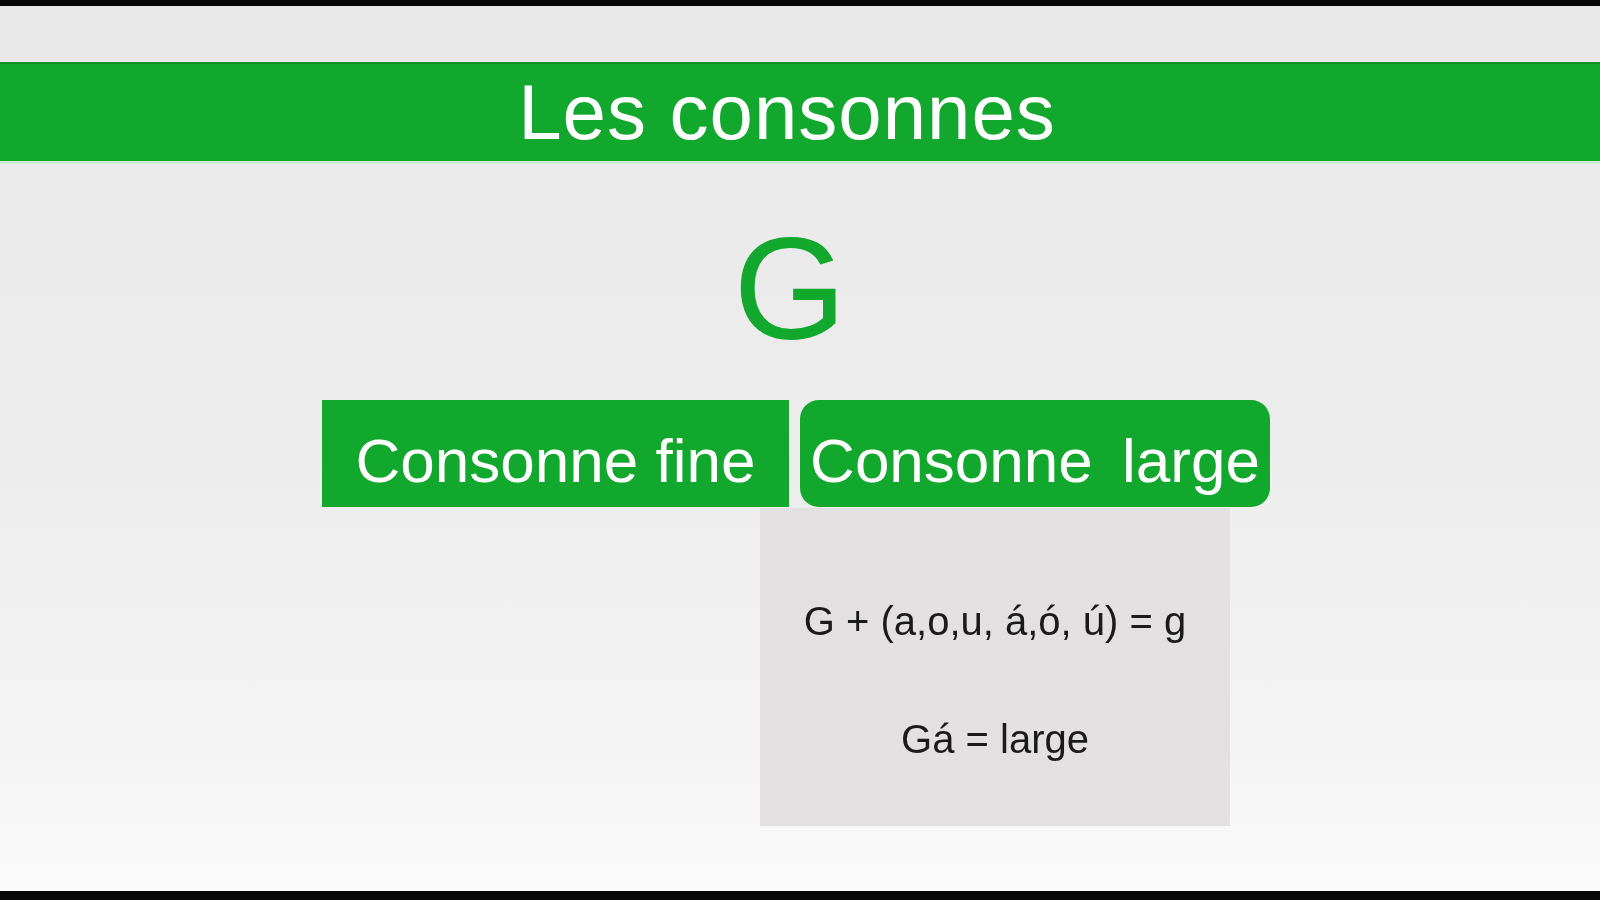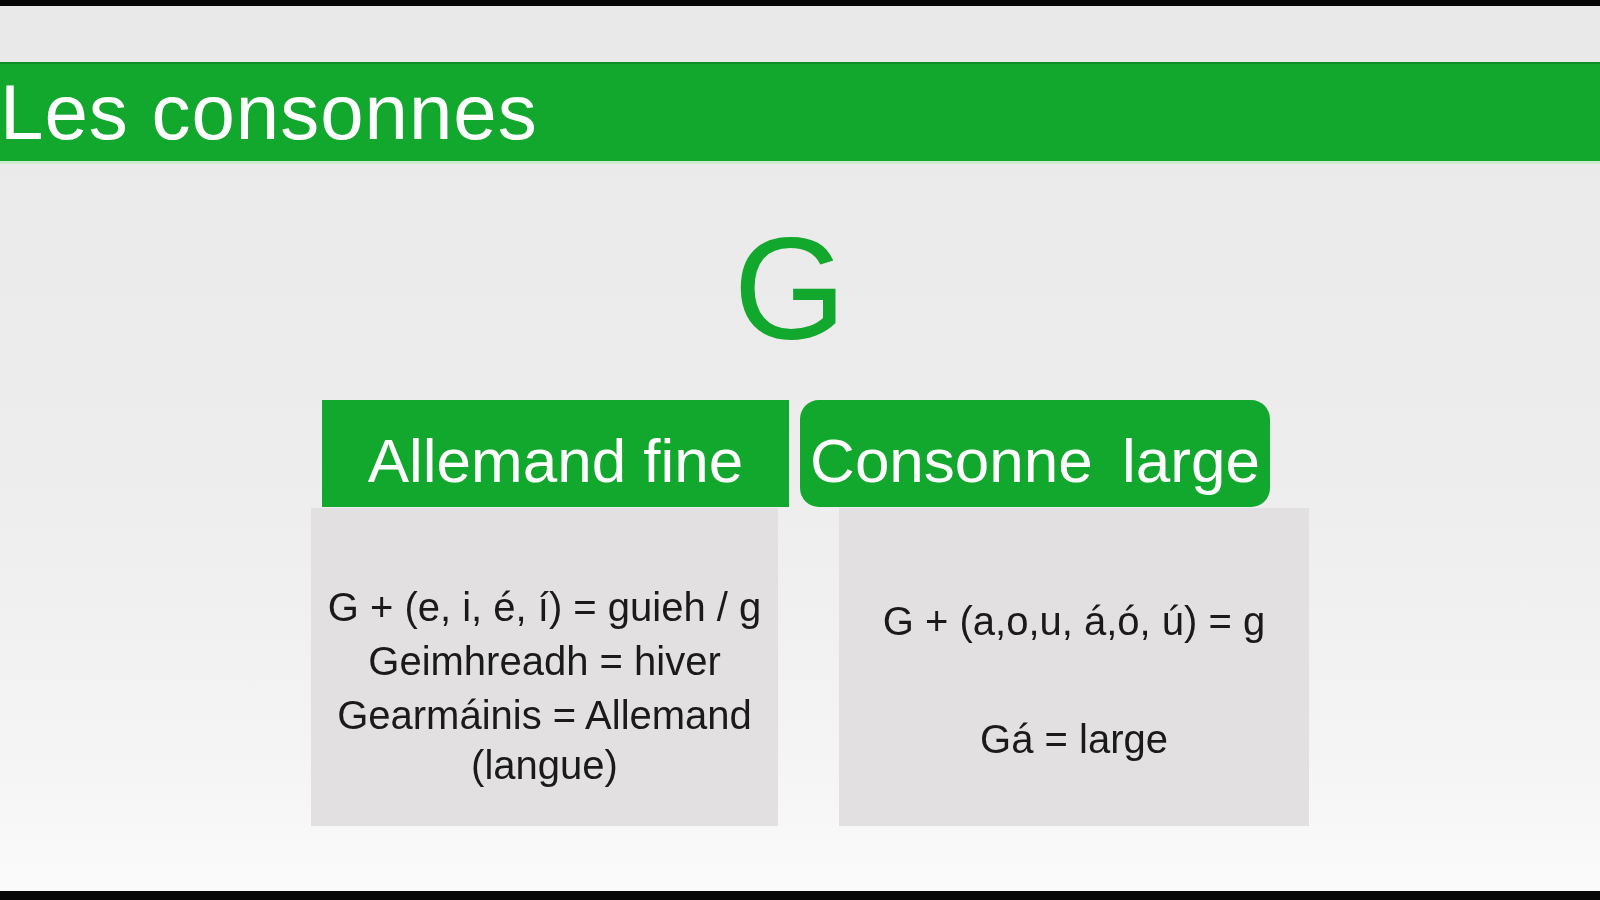--- a/index.html
+++ b/index.html
@@ -15,21 +15,21 @@
   .bar-top { top: 0; height: 6px; }
   .bar-bottom { bottom: 0; height: 9px; }
 
   .banner {
     position: absolute;
     top: 62px; left: 0; right: 0; height: 97px;
     background: #12a72d;
     border-top: 2px solid #0d8f24;
     border-bottom: 3px solid #cbeccd;
     box-sizing: content-box;
-    display: flex; align-items: center; justify-content: flex-start;
+    display: flex; align-items: center; justify-content: center;
     padding-right: 26px;
   }
   .banner-title {
     color: #ffffff;
     font-size: 78px;
     letter-spacing: 1px;
     white-space: nowrap;
   }
 
   .big-letter {
@@ -58,53 +58,47 @@
   .col-body {
     position: absolute;
     top: 508px; height: 318px;
     background: #e2e0e1;
     color: #1a1a1a;
     text-align: center;
     font-size: 40px;
     box-sizing: border-box;
   }
   .col-body-left  { left: 311px; width: 467px; padding-top: 72px; }
-  .col-body-right { left: 839px; width: 470px; padding-top: 86px; }
+  .col-body-right { left: 760px; width: 470px; padding-top: 86px; }
 
   .line { line-height: 54px; white-space: nowrap; }
   .line-wrap { line-height: 46px; margin-top: 0; }
   .col-body-right .line-spaced { margin-top: 64px; }
 </style>
 </head>
 <body>
 
 <div class="stage">
 
   <div class="bar bar-top"></div>
 
   <div class="banner">
     <span class="banner-title">Les consonnes</span>
   </div>
 
   <div class="big-letter">G</div>
 
   <div class="col-header col-header-left">
-    <span>Allemand fine</span>
+    <span>Consonne fine</span>
   </div>
 
   <div class="col-header col-header-right">
     <span>Consonne large</span>
   </div>
 
-  <div class="col-body col-body-left">
-    <div class="line">G + (e, i, é, í) = guieh / g</div>
-    <div class="line">Geimhreadh = hiver</div>
-    <div class="line">Gearmáinis = Allemand</div>
-    <div class="line line-wrap">(langue)</div>
-  </div>
 
   <div class="col-body col-body-right">
     <div class="line">G + (a,o,u, á,ó, ú) = g</div>
     <div class="line line-spaced">Gá = large</div>
   </div>
 
   <div class="bar bar-bottom"></div>
 
 </div>
 

